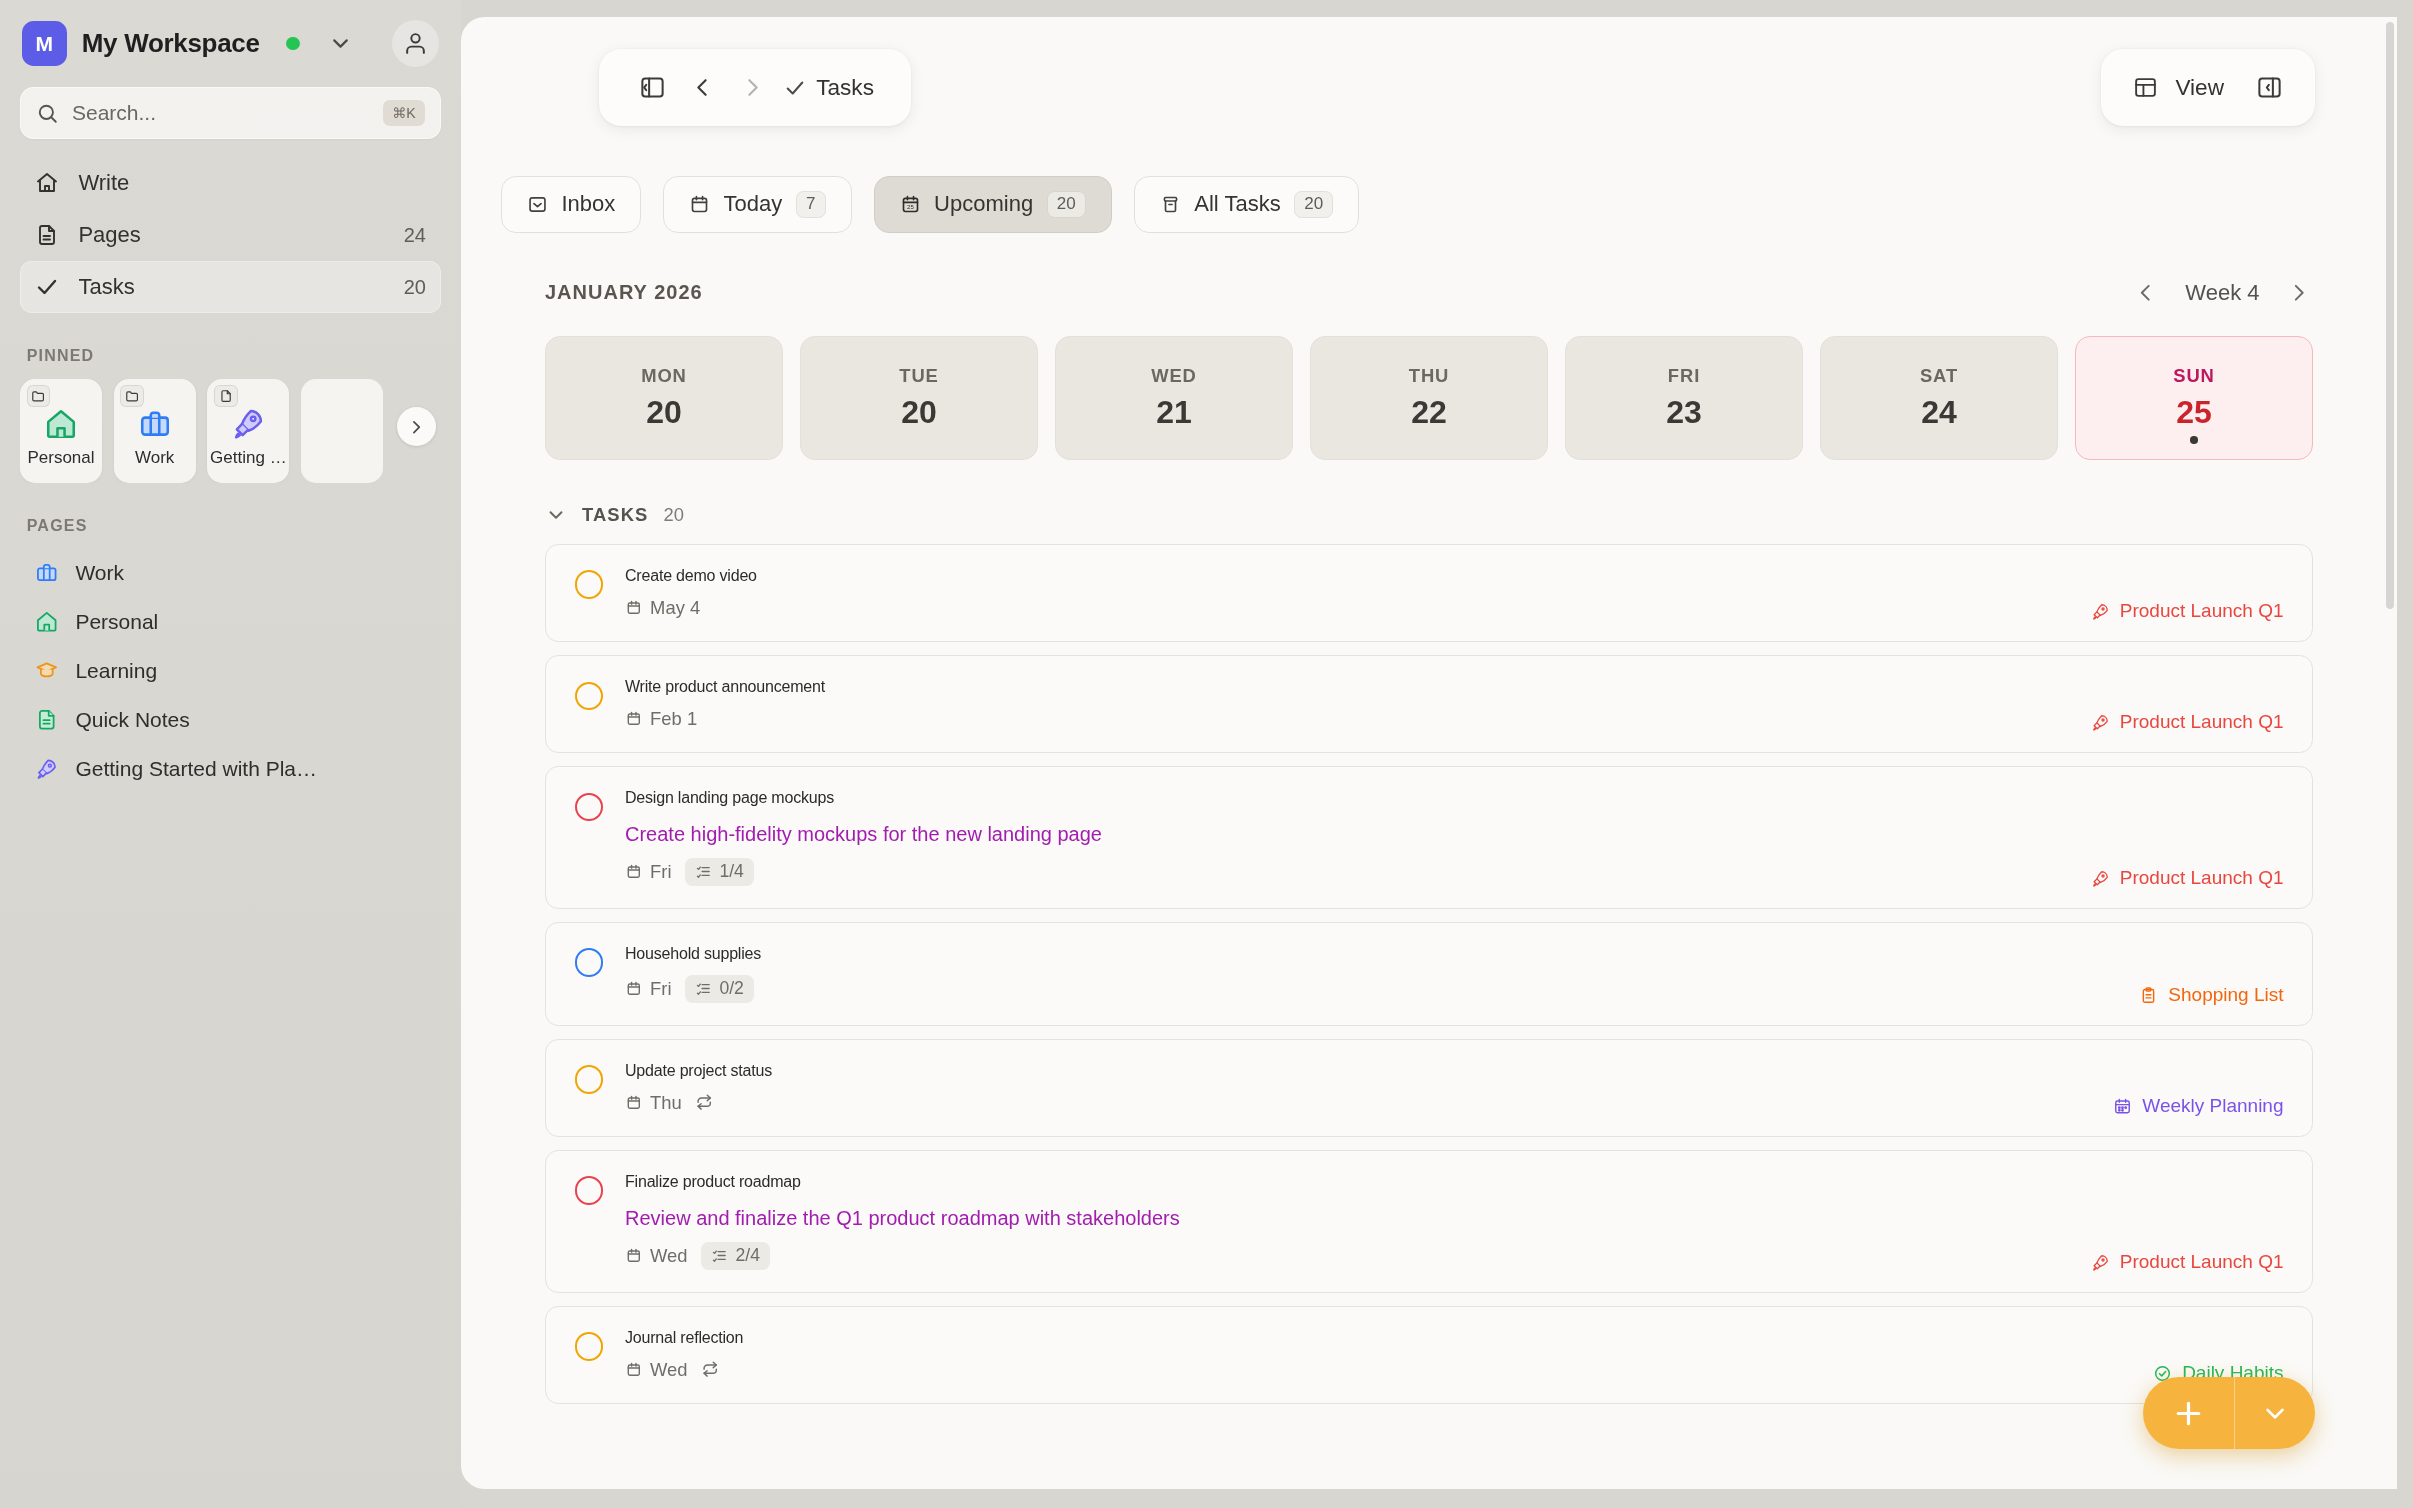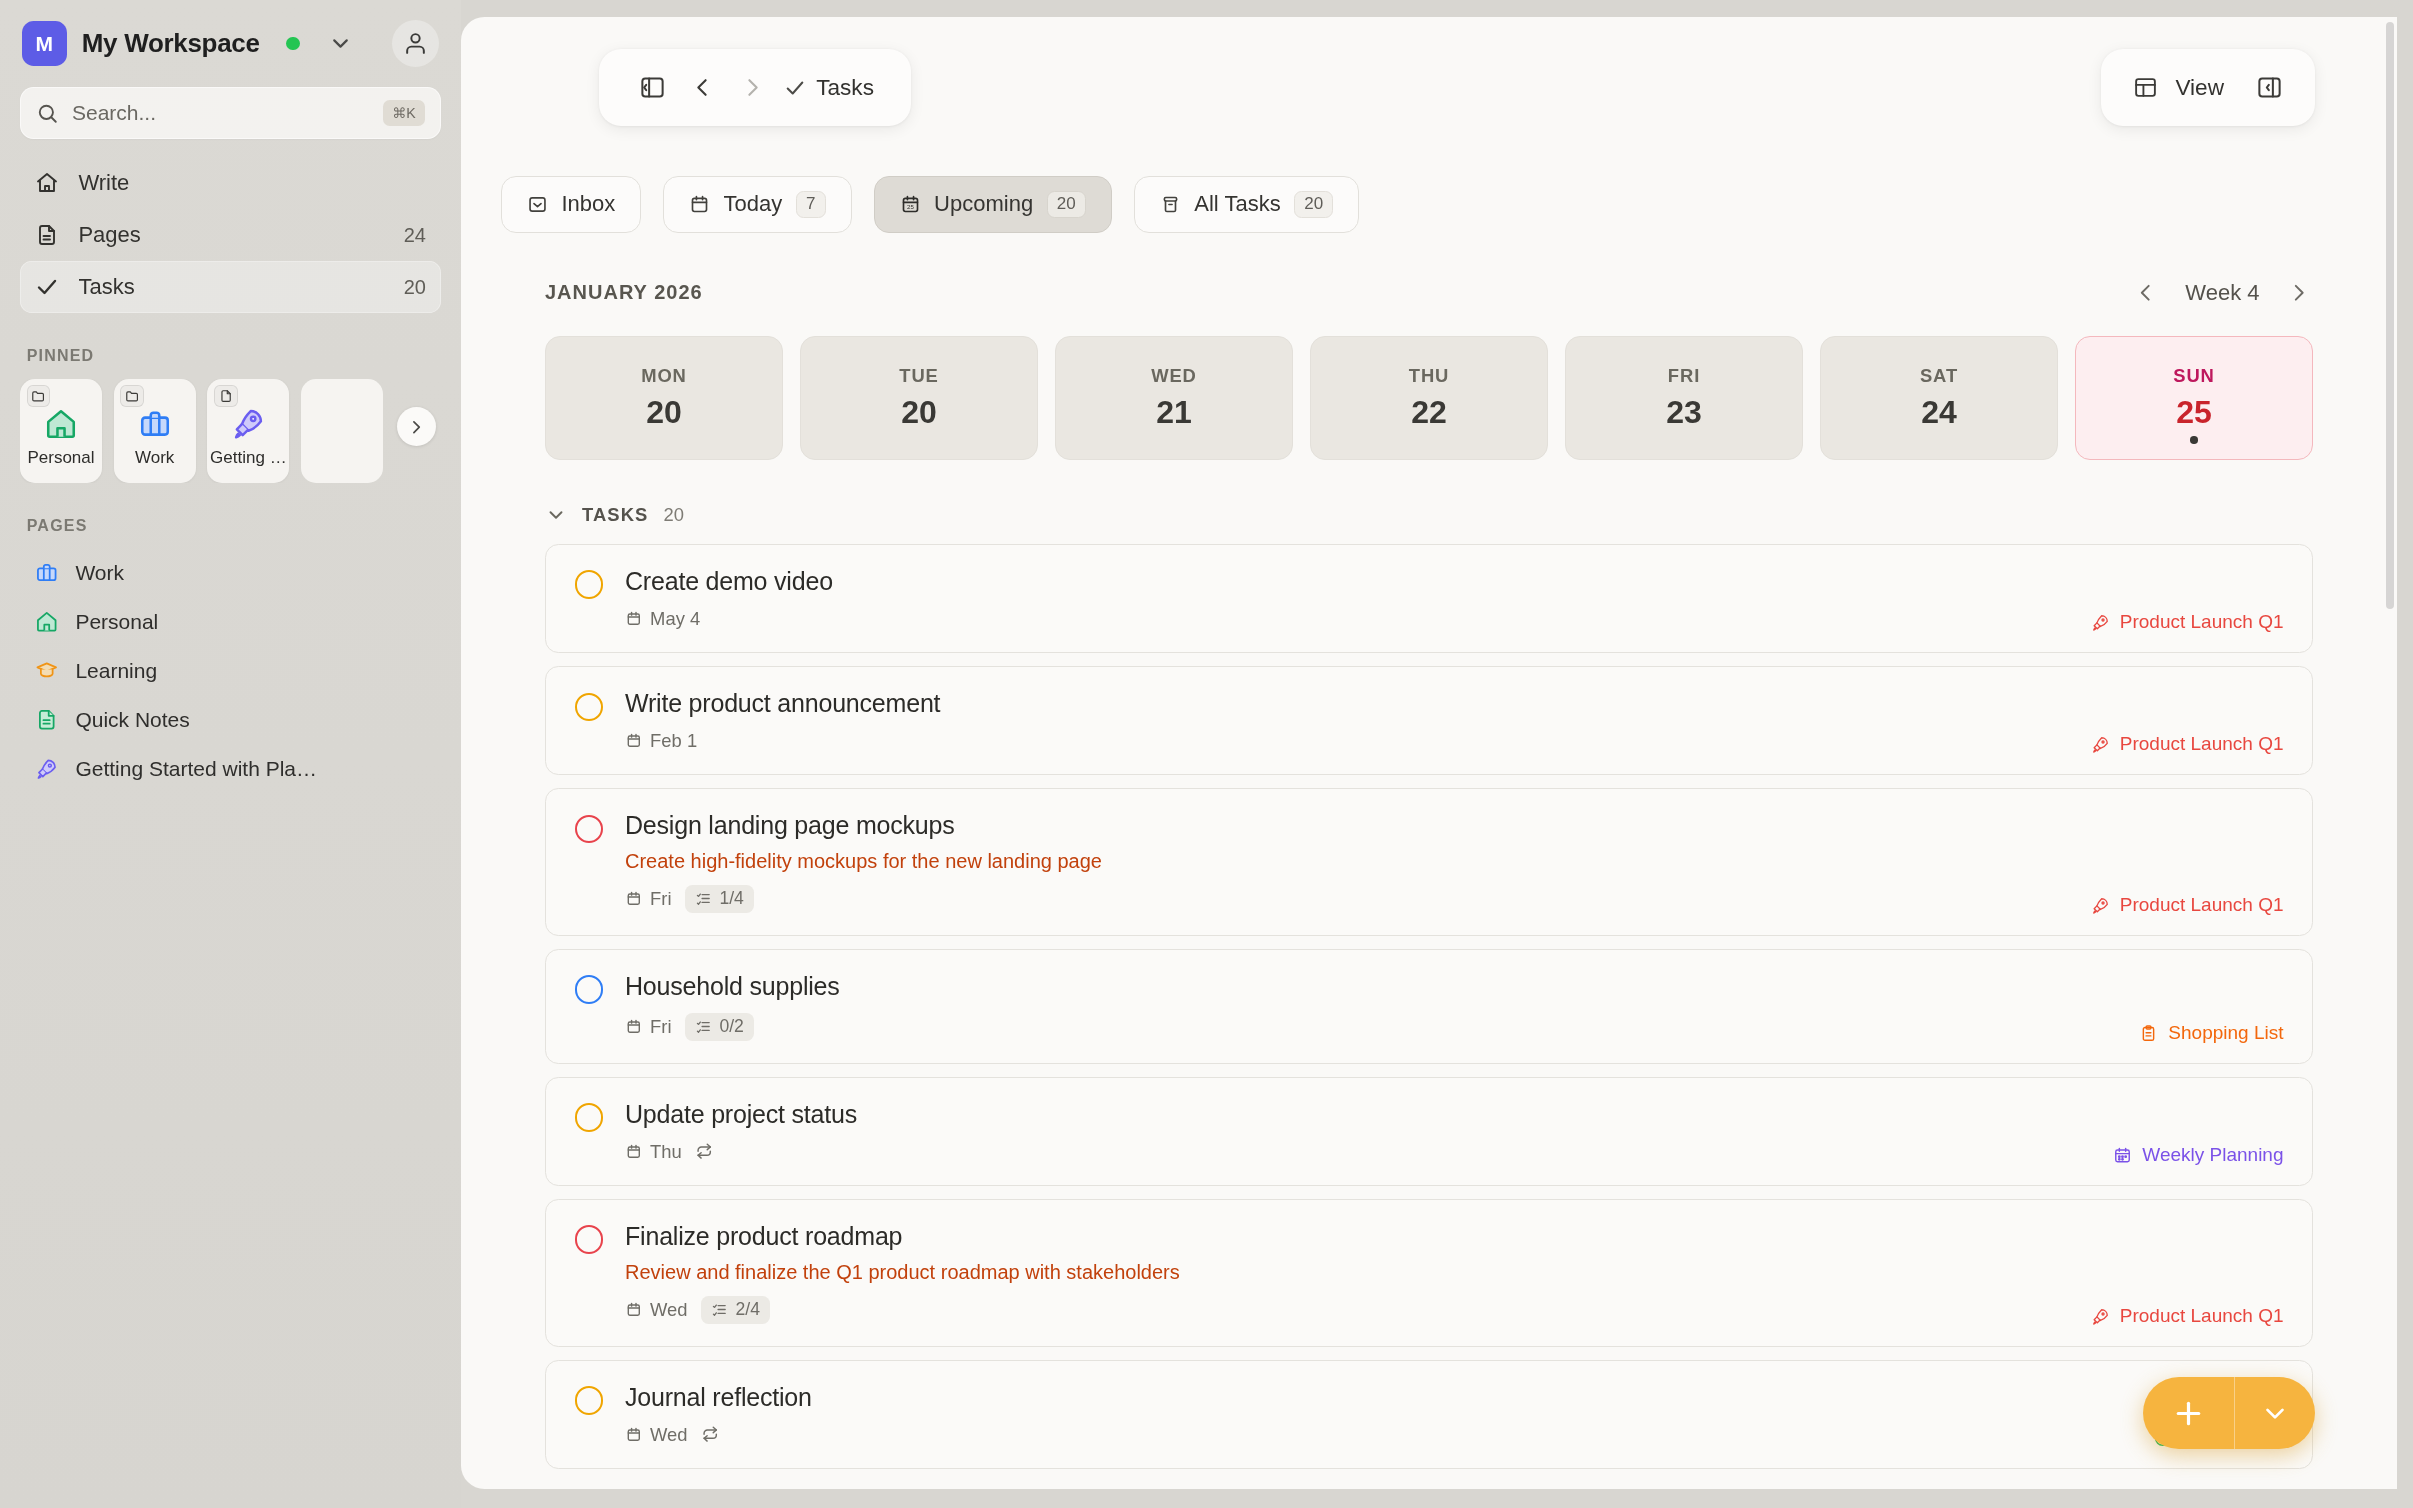--- a/index.html
+++ b/index.html
@@ -206,22 +206,22 @@
     background: #fbfaf8; border: 0.8px solid #e4e2dd;
     border-radius: 13.4px;
     padding: 22px 28.5px 22px 28.5px;
     min-height: 87px;
     display:flex; gap: 22px;
   }
   .circle { width: 28.5px; height: 28.5px; border-radius:50%; border: 2.5px solid #f0a500; flex: 0 0 28.5px; margin-top: 3.4px; }
   .circle.red { border-color:#e8434c; }
   .circle.blue { border-color:#2f7df5; }
   .tbody { flex: 1; min-width: 0; }
-  .ttitle { font-size: 25px; color:#2c2b28; letter-spacing:-0.2px; }
-  .tsub { font-size: 20px; color:#c2410c; margin-top: 10px; }
+  .ttitle { font-size: 16px; color:#2c2b28; letter-spacing:-0.2px; }
+  .tsub { font-size: 20px; color:#a21caf; margin-top: 16px; }
   .tmeta { display:flex; align-items:center; gap: 13.4px; margin-top: 11.7px; }
   .meta-date { display:flex; align-items:center; gap: 7.5px; font-size: 18.4px; color:#6f6d67; }
   .meta-chip {
     display:flex; align-items:center; gap: 7.5px;
     font-size: 17.6px; color:#6f6d67;
     background:#eceae5; border-radius: 7.5px; padding: 3.4px 10px;
   }
   .meta-repeat { display:flex; color:#6f6d67; }
   .tproj {
     position:absolute; right: 28.5px; bottom: 18.4px;

